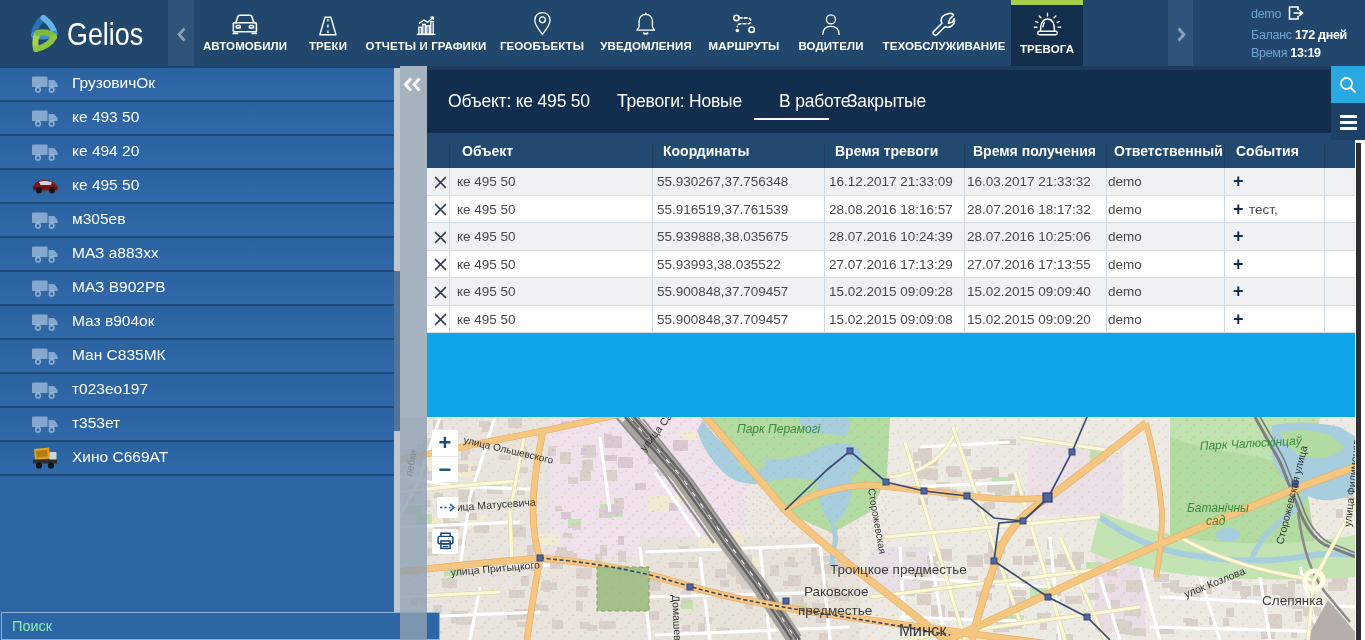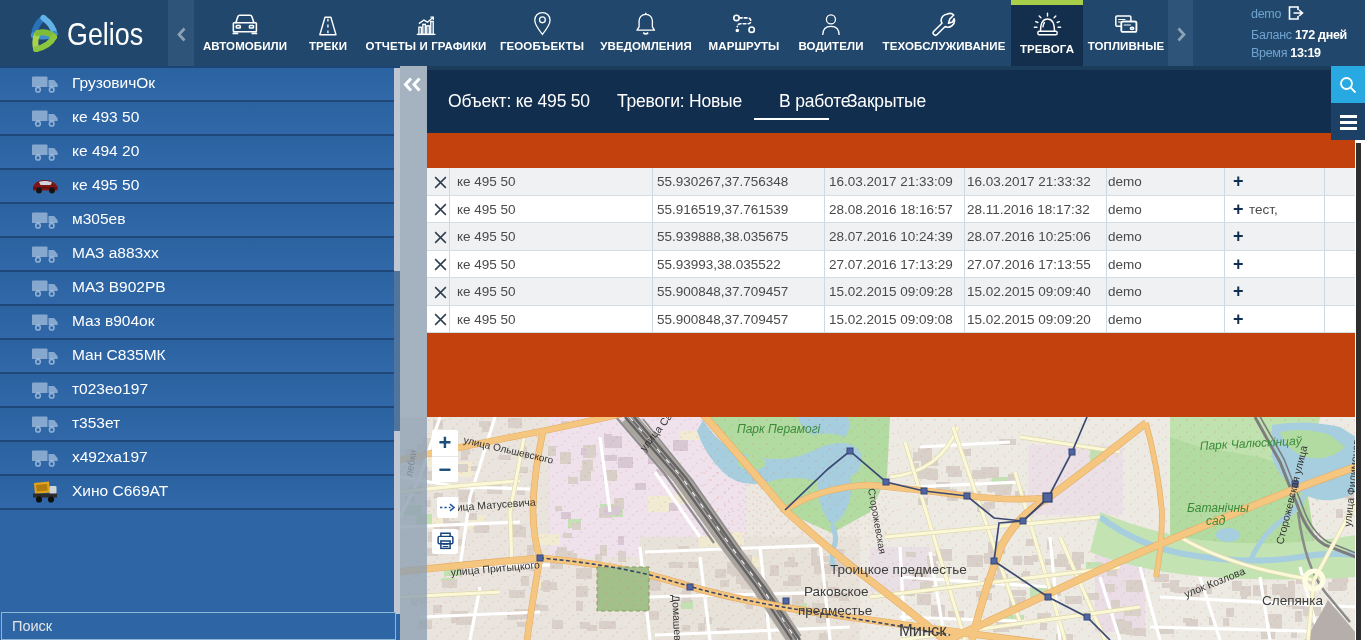--- a/index.html
+++ b/index.html
@@ -21,26 +21,26 @@
 #userinfo { position:absolute; left:1251px; top:5px; color:#6fa3cf; font-size:12.5px; letter-spacing:-0.3px; line-height:18.5px; white-space:nowrap; }
 #userinfo b { color:#fff; }
 #userinfo .lo { display:inline-block; vertical-align:-2px; margin-left:7px; }
 
 #sidebar { position:absolute; left:0; top:66px; width:400px; height:574px; background:#2e66a5; border-top:2px solid #1d4574; z-index:20; }
 .vrow { position:relative; height:34px; border-bottom:2px solid #1e4878; background:linear-gradient(#2b63a1,#3068a9); color:#fff; }
 .vrow .img { position:absolute; left:30px; top:3px; }
 .vrow .nm { position:absolute; left:72px; top:6px; font-size:15.5px; }
 #sbscroll { position:absolute; right:0; top:0; width:6px; height:546px; background:#bfc8d2; }
 #sbthumb { position:absolute; right:0; top:203px; width:6px; height:160px; background:#51749c; }
-#searchbox { position:absolute; left:1px; top:544px; width:395px; height:28px; background:#2e66a5; border:1px solid #8fb6d9; color:#e5e5e5; font-size:14.5px; line-height:26px; padding-left:10px; }
+#searchbox { position:absolute; left:1px; top:544px; width:439px; height:28px; background:#2e66a5; border:1px solid #8fb6d9; color:#86efac; font-size:14.5px; line-height:26px; padding-left:10px; }
 
 #strip { position:absolute; left:400px; top:66px; width:27px; height:574px; background:rgba(143,160,177,0.8); z-index:30; }
 #strip .cc2 { position:absolute; left:3px; top:11px; }
 
-#content { position:absolute; left:427px; top:66px; width:938px; height:574px; background:#c2410c; z-index:10; }
+#content { position:absolute; left:427px; top:66px; width:938px; height:574px; background:#0ea5e9; z-index:10; }
 #chead { position:absolute; left:0; top:0; width:938px; height:67px; background:#112e4e; color:#fff; }
 #chead .t { position:absolute; top:25px; font-size:17.5px; letter-spacing:-0.2px; }
 #tab2u { position:absolute; left:327px; top:52px; width:75px; height:2px; background:#fff; }
 #thead { position:absolute; left:0; top:67px; width:929px; height:35px; background:#224a70; color:#fff; font-size:14px; font-weight:bold; }
 #thead > div { position:absolute; top:10px; }
 .tbl-row { position:absolute; left:0; width:929px; height:27.5px; font-size:13.5px; color:#4a4a4a; border-bottom:1px solid #d4dce4; }
 .tbl-row .cell { position:absolute; top:6px; }
 .vline { position:absolute; top:0; bottom:0; width:1px; }
 #rows-wrap .vline { background:#cfd9e2; }
 #thead .vline { background:#203e5f; }
@@ -186,35 +186,20 @@
             <g fill="none" stroke="#fff" stroke-width="1.6" stroke-linejoin="round" stroke-linecap="round">
 <path d="M12 22 C12 12 15 8 20 8 C25 8 28 12 28 22"></path>
 <path d="M10.5 22 L29.5 22 Q31 22 31 23.5 L31 24.5 Q31 26 29.5 26 L10.5 26 Q9 26 9 24.5 L9 23.5 Q9 22 10.5 22 Z"></path>
 <path d="M16.5 12 Q15 14 14.8 17"></path>
 <path d="M20 4.5 L20 1.5 M12.5 6.5 L10.5 4.5 M27.5 6.5 L29.5 4.5 M9 12 L6.5 11 M31 12 L33.5 11 M8 17.5 L5 17.5 M32 17.5 L35 17.5"></path>
 </g>
           </svg>
         </div>
         <div class="lb">ТРЕВОГА</div>
       </div>
-      <div class="mi" style="left:1126px">
-        <div class="ic">
-          <svg width="27" height="25.4" viewBox="0 0 34 32">
-            <g fill="none" stroke="#fff" stroke-width="1.9">
-<rect x="4" y="5" width="19" height="13" rx="1.5"></rect>
-<path d="M7 9.5 L16 9.5 M7 12.5 L13 12.5" stroke-width="1.3"></path>
-<rect x="11" y="12" width="19" height="13" rx="1.5" fill="#21486c"></rect>
-<rect x="11" y="12" width="19" height="13" rx="1.5"></rect>
-<path d="M14 16.5 L23 16.5" stroke-width="1.3"></path>
-<ellipse cx="24.5" cy="20.5" rx="2.2" ry="1.4"></ellipse>
-</g>
-          </svg>
-        </div>
-        <div class="lb">ТОПЛИВНЫЕ</div>
-      </div>
     <div class="chevblock" id="chevR">
         <svg width="11" height="15" viewBox="0 0 11 15">
           <path d="M2.5 1.5 L8 7.5 L2.5 13.5" stroke="#8da2b5" stroke-width="2.7" fill="none"></path>
         </svg>
       </div>
     <div id="userinfo">
       demo<span class="lo"><svg width="16" height="14" viewBox="0 0 16 14">
             <path d="M10 4 V1 H1.5 V13 H10 V10" stroke="#fff" stroke-width="1.6" fill="none"></path>
             <path d="M5.5 7 H13.5 M11 4 L14.5 7 L11 10" stroke="#fff" stroke-width="1.6" fill="none"></path>
           </svg></span><br>
@@ -358,33 +343,20 @@
             <g fill="rgba(225,236,247,0.5)">
 <path d="M2 6.5 Q2 5.5 3 5.5 L16.5 5.5 Q17.5 5.5 17.5 6.5 L17.5 16 L2 16 Z"></path>
 <path d="M18.5 9 L23.5 9 Q24.3 9 24.8 9.7 L27.2 12.8 Q27.7 13.4 27.7 14.3 L27.7 16 L18.5 16 Z"></path>
 </g>
 <g fill="none" stroke="rgba(225,236,247,0.55)" stroke-width="1.6">
 <circle cx="8" cy="18.7" r="2.3"></circle>
               <circle cx="21.7" cy="18.7" r="2.3"></circle>
 </g>
           </svg></span>
         <span class="nm">т353ет</span>
-      </div>
-      <div class="vrow">
-        <span class="img"><svg width="30" height="27" viewBox="0 0 30 27">
-            <g fill="rgba(225,236,247,0.5)">
-<path d="M2 6.5 Q2 5.5 3 5.5 L16.5 5.5 Q17.5 5.5 17.5 6.5 L17.5 16 L2 16 Z"></path>
-<path d="M18.5 9 L23.5 9 Q24.3 9 24.8 9.7 L27.2 12.8 Q27.7 13.4 27.7 14.3 L27.7 16 L18.5 16 Z"></path>
-</g>
-<g fill="none" stroke="rgba(225,236,247,0.55)" stroke-width="1.6">
-<circle cx="8" cy="18.7" r="2.3"></circle>
-              <circle cx="21.7" cy="18.7" r="2.3"></circle>
-</g>
-          </svg></span>
-        <span class="nm">х492ха197</span>
       </div>
       <div class="vrow">
         <span class="img"><svg width="30" height="25" viewBox="0 0 30 25">
             <g>
 <path d="M4 4 L19 2.5 L20 13.5 L5 15 Z" fill="#e2a21c"></path>
 <path d="M6 6 L17 5 L17.7 11.5 L6.8 12.6 Z" fill="#b07c0e"></path>
 <rect x="19.5" y="7" width="7" height="8" rx="1" fill="#cfd4d8"></rect>
 <rect x="3" y="14.5" width="24" height="4" fill="#2c2c2c"></rect>
 <circle cx="9" cy="20.5" r="3.1" fill="#101010"></circle>
               <circle cx="21" cy="20.5" r="3.1" fill="#101010"></circle>
@@ -905,47 +877,62 @@
   <div id="content">
     <div id="chead">
         <div style="position:absolute;left:0;top:0;width:938px;height:4px;background:#1c3c5c"></div>
       <div class="t" style="left:21px">Объект: ке 495 50</div>
       <div class="t" style="left:190px">Тревоги:</div>
       <div class="t" style="left:262px">Новые</div>
       <div class="t" style="left:352px">В работе</div>
       <div class="t" style="left:420px">Закрытые</div>
       <div id="tab2u"></div>
     </div>
+    <div id="thead">
+        <div style="left:35px">Объект</div>
+        <div style="left:236px">Координаты</div>
+        <div style="left:408px">Время тревоги</div>
+        <div style="left:546px">Время получения</div>
+        <div style="left:687px">Ответственный</div>
+        <div style="left:809px">События</div>
+        <div class="vline" style="left:22px"></div>
+        <div class="vline" style="left:225px"></div>
+        <div class="vline" style="left:397px"></div>
+        <div class="vline" style="left:537px"></div>
+        <div class="vline" style="left:679px"></div>
+        <div class="vline" style="left:797px"></div>
+        <div class="vline" style="left:897px"></div>
+      </div>
     <div id="rows-wrap">
         <div class="tbl-row" style="top:102.0px;background:#eff1f3">
           <svg class="xmark" viewBox="0 0 14 14">
             <path d="M2 2 L12 12 M12 2 L2 12" stroke="#2e3d50" stroke-width="1.4"></path>
           </svg>
           <div class="cell" style="left:30px">ке 495 50</div>
           <div class="cell" style="left:230px">55.930267,37.756348</div>
-          <div class="cell" style="left:402px">16.03.2017 21:33:09</div>
+          <div class="cell" style="left:402px">16.12.2017 21:33:09</div>
           <div class="cell" style="left:540px">16.03.2017 21:33:32</div>
           <div class="cell" style="left:681px">demo</div>
           <div class="plus">+</div>
           <div class="vline" style="left:22px"></div>
           <div class="vline" style="left:225px"></div>
           <div class="vline" style="left:397px"></div>
           <div class="vline" style="left:537px"></div>
           <div class="vline" style="left:679px"></div>
           <div class="vline" style="left:797px"></div>
           <div class="vline" style="left:897px"></div>
         </div>
         <div class="tbl-row" style="top:129.5px;background:#ffffff">
           <svg class="xmark" viewBox="0 0 14 14">
             <path d="M2 2 L12 12 M12 2 L2 12" stroke="#2e3d50" stroke-width="1.4"></path>
           </svg>
           <div class="cell" style="left:30px">ке 495 50</div>
           <div class="cell" style="left:230px">55.916519,37.761539</div>
           <div class="cell" style="left:402px">28.08.2016 18:16:57</div>
-          <div class="cell" style="left:540px">28.11.2016 18:17:32</div>
+          <div class="cell" style="left:540px">28.07.2016 18:17:32</div>
           <div class="cell" style="left:681px">demo</div>
           <div class="plus">+</div>
           <div class="cell" style="left:822px">тест,</div>
           <div class="vline" style="left:22px"></div>
           <div class="vline" style="left:225px"></div>
           <div class="vline" style="left:397px"></div>
           <div class="vline" style="left:537px"></div>
           <div class="vline" style="left:679px"></div>
           <div class="vline" style="left:797px"></div>
           <div class="vline" style="left:897px"></div>

